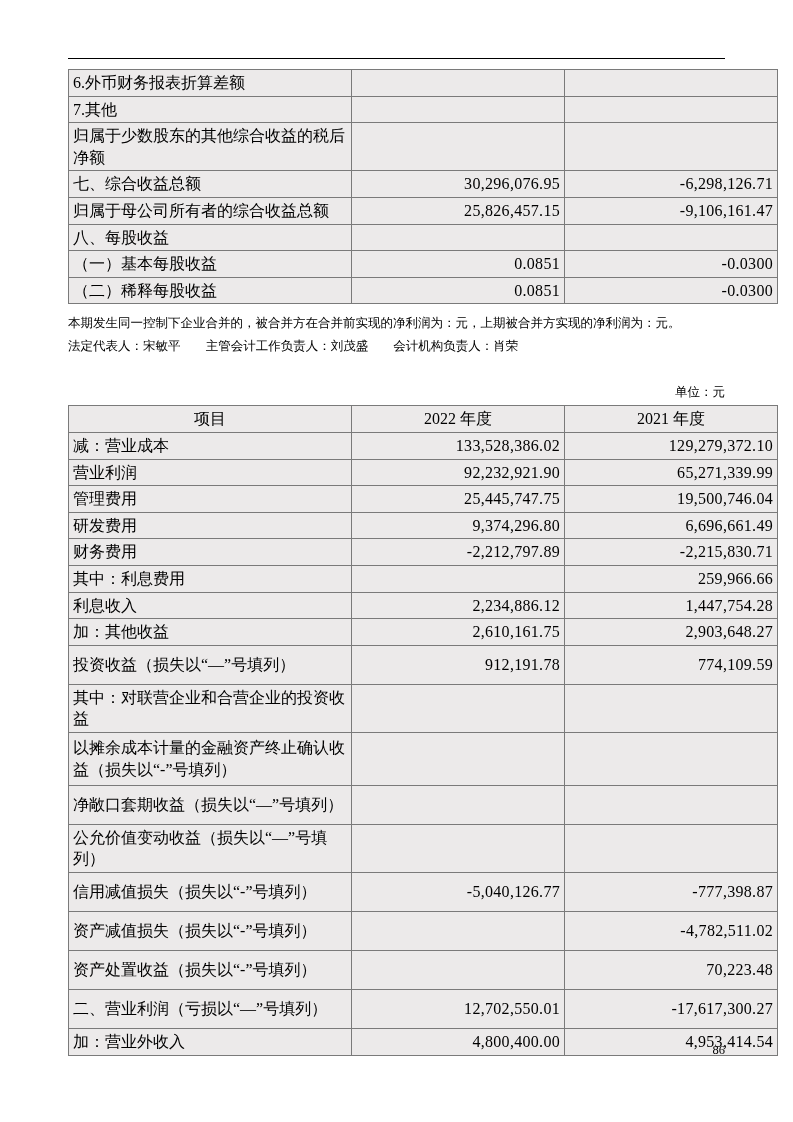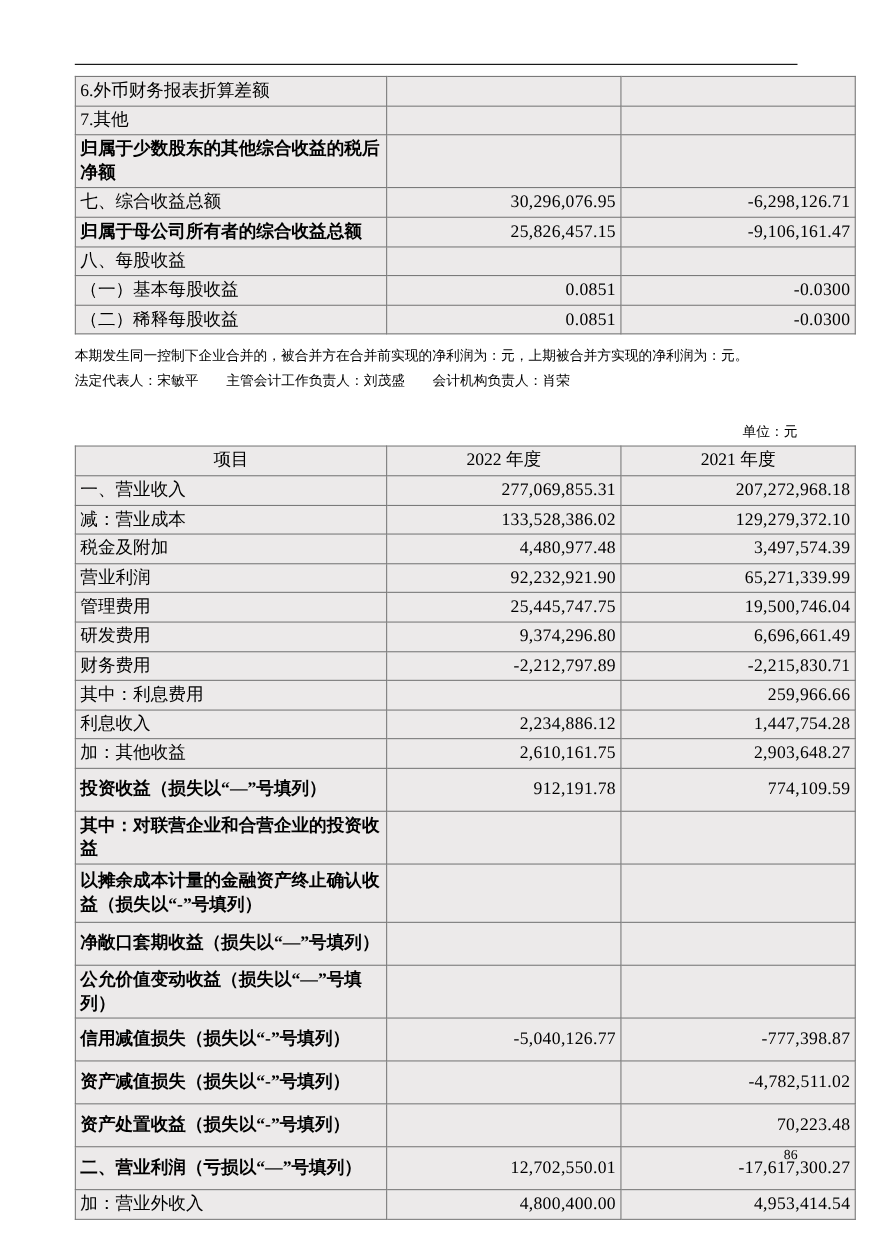--- a/index.html
+++ b/index.html
@@ -82,21 +82,21 @@
     margin: 26px 0 4px 0;
   }
   .table2 { margin-top: 2px; }
   .table2 td { height: 22px; }
   .pageno {
     position: absolute;
     right: 68px;
     bottom: 64px;
     font-size: 12.5px;
   }
-  .two-line { line-height: 1.45; font-weight: bold; }
+  .two-line { line-height: 1.45; }
 </style>
 </head>
 <body>
 
 <div class="page">
 
   <div class="header">
     <div class="header-rule"></div>
   </div>
 
@@ -169,35 +169,25 @@
     </colgroup>
     <thead id="parent-head">
         <tr>
           <td class="ctr">项目</td>
           <td class="ctr">2022 年度</td>
           <td class="ctr">2021 年度</td>
         </tr>
       </thead>
     <tbody id="parent-rows">
         <tr>
-          <td class="ind1">一、营业收入</td>
-          <td class="num">277,069,855.31</td>
-          <td class="num">207,272,968.18</td>
-        </tr>
-        <tr>
           <td class="ind2">减：营业成本</td>
           <td class="num">133,528,386.02</td>
           <td class="num">129,279,372.10</td>
         </tr>
         <tr>
-          <td class="ind3">税金及附加</td>
-          <td class="num">4,480,977.48</td>
-          <td class="num">3,497,574.39</td>
-        </tr>
-        <tr>
           <td class="ind3">营业利润</td>
           <td class="num">92,232,921.90</td>
           <td class="num">65,271,339.99</td>
         </tr>
         <tr>
           <td class="ind3">管理费用</td>
           <td class="num">25,445,747.75</td>
           <td class="num">19,500,746.04</td>
         </tr>
         <tr>

